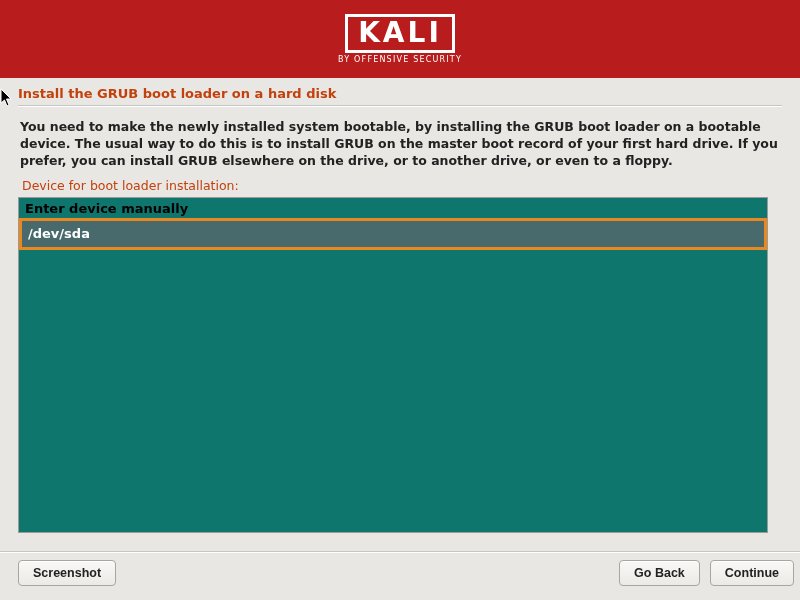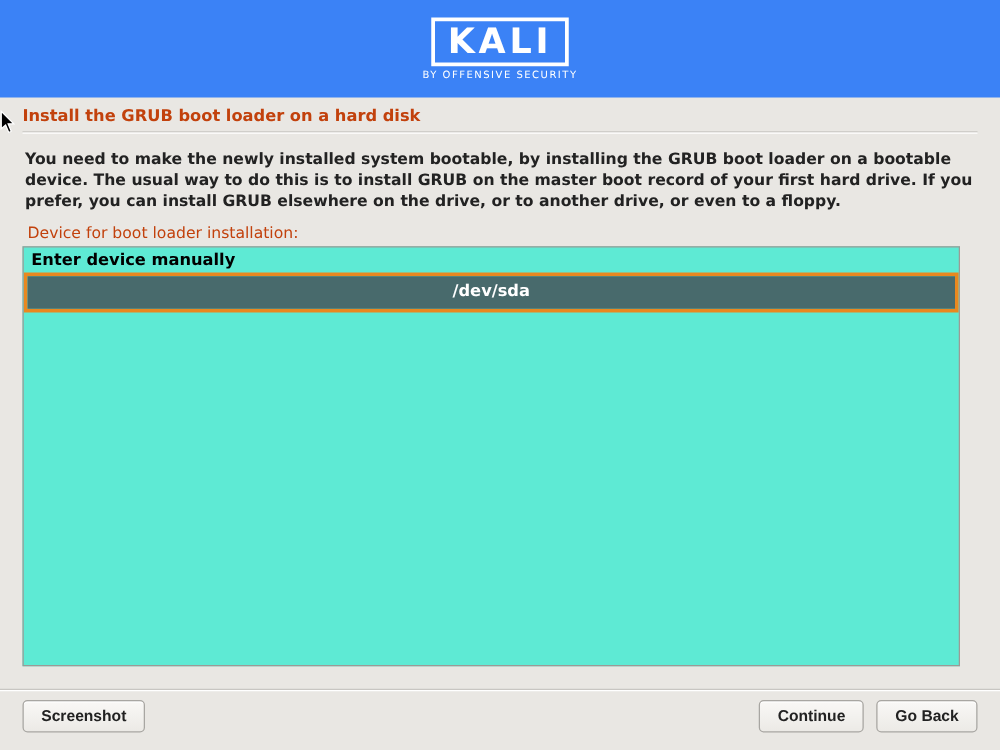--- a/index.html
+++ b/index.html
@@ -8,21 +8,21 @@
       height: 600px;
       background: #e9e7e3;
       font-family: "DejaVu Sans", Verdana, sans-serif;
       font-size: 12px;
       overflow: hidden;
       position: relative;
     }
     .header {
       width: 100%;
       height: 78px;
-      background: #3b82f6;
+      background: #b91c1c;
       display: flex;
       align-items: center;
       justify-content: center;
     }
     .logo {
       display: flex;
       flex-direction: column;
       align-items: center;
       color: #fff;
     }
@@ -64,54 +64,53 @@
       color: #222;
       padding: 4px 2px 8px 2px;
     }
     .field-label {
       font-size: 12.5px;
       color: #c2410c;
       padding: 0 4px 4px 4px;
     }
     .listbox {
       border: 1px solid #9c9a96;
-      background: #5eead4;
+      background: #0f766e;
       height: 336px;
       overflow: hidden;
       margin-right: 14px;
     }
     .list-item {
       font-size: 13px;
       font-weight: bold;
       color: #000;
       padding: 2px 6px 0px 6px;
       line-height: 1.4;
       cursor: default;
     }
     .list-item.selected-wrap {
       padding: 0;
     }
     .selected-outline {
       border: 3px solid #e98820;
       margin: 0;
-      text-align: center;
     }
     .selected-inner {
       background: #486a6c;
       color: #fff;
       padding: 4px 6px;
       font-weight: bold;
       font-size: 13px;
     }
     .footer {
       position: absolute;
       left: 0;
       right: 0;
       bottom: 0;
-      padding: 8px 18px 14px 18px;
+      padding: 8px 6px 14px 18px;
       border-top: 1px solid #c8c6c2;
       box-shadow: inset 0 1px 0 #fff;
       display: flex;
       align-items: center;
     }
     .btn {
       background: linear-gradient(#f9f8f6, #eceae6);
       border: 1px solid #a8a6a2;
       border-radius: 4px;
       padding: 5px 14px;
@@ -155,19 +154,19 @@
       <div class="selected-outline">
         <div class="selected-inner">/dev/sda</div>
       </div>
     </div>
   </div>
 </div>
 
 <div class="footer">
   <button class="btn">Screenshot</button>
   <div class="spacer"></div>
+  <button class="btn">Go Back</button>
   <button class="btn">Continue</button>
-  <button class="btn">Go Back</button>
 </div>
 
 <svg class="cursor" viewBox="0 0 14 20">
   <path d="M1 1 L1 15 L4.5 12 L7 18 L9 17 L6.5 11 L11 11 Z" fill="#000" stroke="#fff" stroke-width="1"></path>
 </svg>
 
 </body></html>

